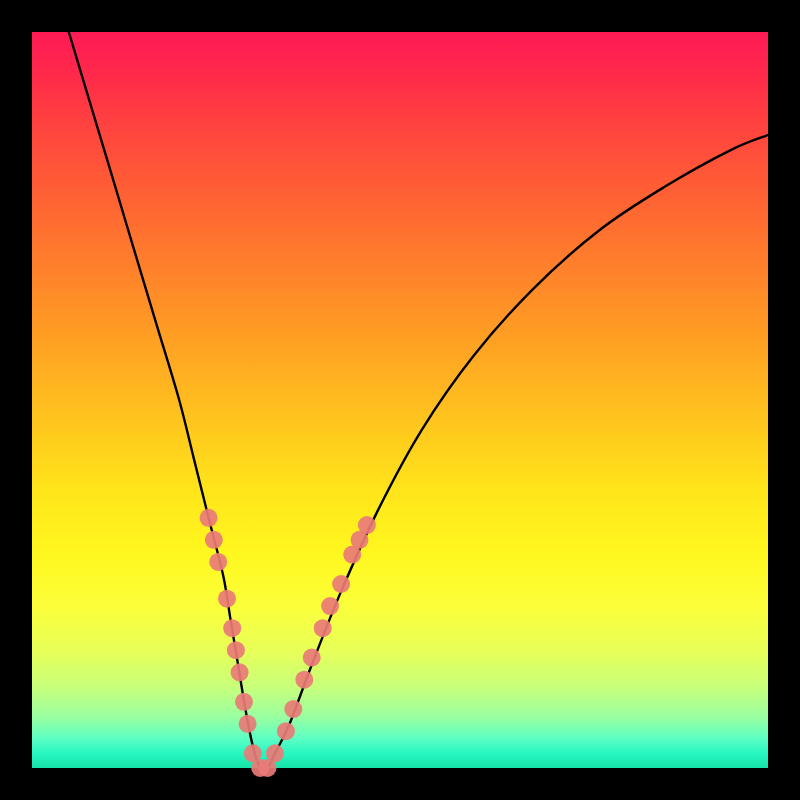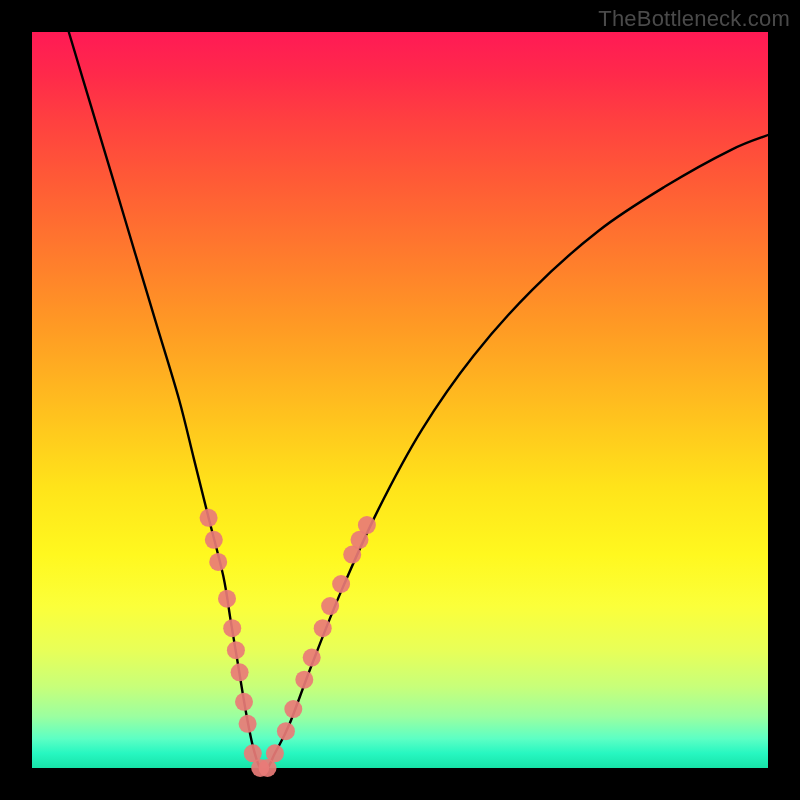--- a/index.html
+++ b/index.html
@@ -58,21 +58,20 @@
     top: 0; left: 0;
     width: 736px;
     height: 736px;
     overflow: visible;
   }
 </style>
 </head>
 <body>
 
 <div class="frame">
-  <div class="watermark">TheBottleneck.com</div>
   <div class="plot">
     <svg class="curve" viewBox="0 0 736 736">
       <path id="curve-path" fill="none" stroke="#000" stroke-width="2.4" stroke-linecap="round" d="M36.8,0.0 C40.5,12.3 51.5,49.1 58.9,73.6 C66.2,98.1 73.6,122.7 81.0,147.2 C88.3,171.7 95.7,196.3 103.0,220.8 C110.4,245.3 117.8,269.9 125.1,294.4 C132.5,318.9 141.1,345.9 147.2,368.0 C153.3,390.1 157.0,407.3 161.9,426.9 C166.8,446.5 171.7,466.1 176.6,485.8 C181.5,505.4 187.7,527.5 191.4,544.6 C195.0,561.8 196.3,574.1 198.7,588.8 C201.2,603.5 203.6,618.2 206.1,633.0 C208.5,647.7 211.0,663.6 213.4,677.1 C215.9,690.6 218.3,704.1 220.8,713.9 C223.3,723.7 225.7,732.3 228.2,736.0 C230.6,739.7 233.1,738.5 235.5,736.0 C238.0,733.5 239.2,728.6 242.9,721.3 C246.6,713.9 251.5,706.6 257.6,691.8 C263.7,677.1 271.1,655.0 279.7,633.0 C288.3,610.9 298.1,585.1 309.1,559.4 C320.2,533.6 332.4,505.4 345.9,478.4 C359.4,451.4 374.1,423.2 390.1,397.4 C406.0,371.7 423.2,347.1 441.6,323.8 C460.0,300.5 479.6,278.5 500.5,257.6 C521.3,236.7 544.6,215.9 566.7,198.7 C588.8,181.5 610.9,168.1 633.0,154.6 C655.0,141.1 682.0,126.3 699.2,117.8 C716.4,109.2 729.9,105.5 736.0,103.0"></path>
       <g id="markers">
           <circle cx="176.6" cy="485.8" r="9" fill="#e97b77" fill-opacity="0.92"></circle>
           <circle cx="181.8" cy="507.8" r="9" fill="#e97b77" fill-opacity="0.92"></circle>
           <circle cx="186.2" cy="529.9" r="9" fill="#e97b77" fill-opacity="0.92"></circle>
           <circle cx="195.0" cy="566.7" r="9" fill="#e97b77" fill-opacity="0.92"></circle>
           <circle cx="200.2" cy="596.2" r="9" fill="#e97b77" fill-opacity="0.92"></circle>
           <circle cx="203.9" cy="618.2" r="9" fill="#e97b77" fill-opacity="0.92"></circle>

